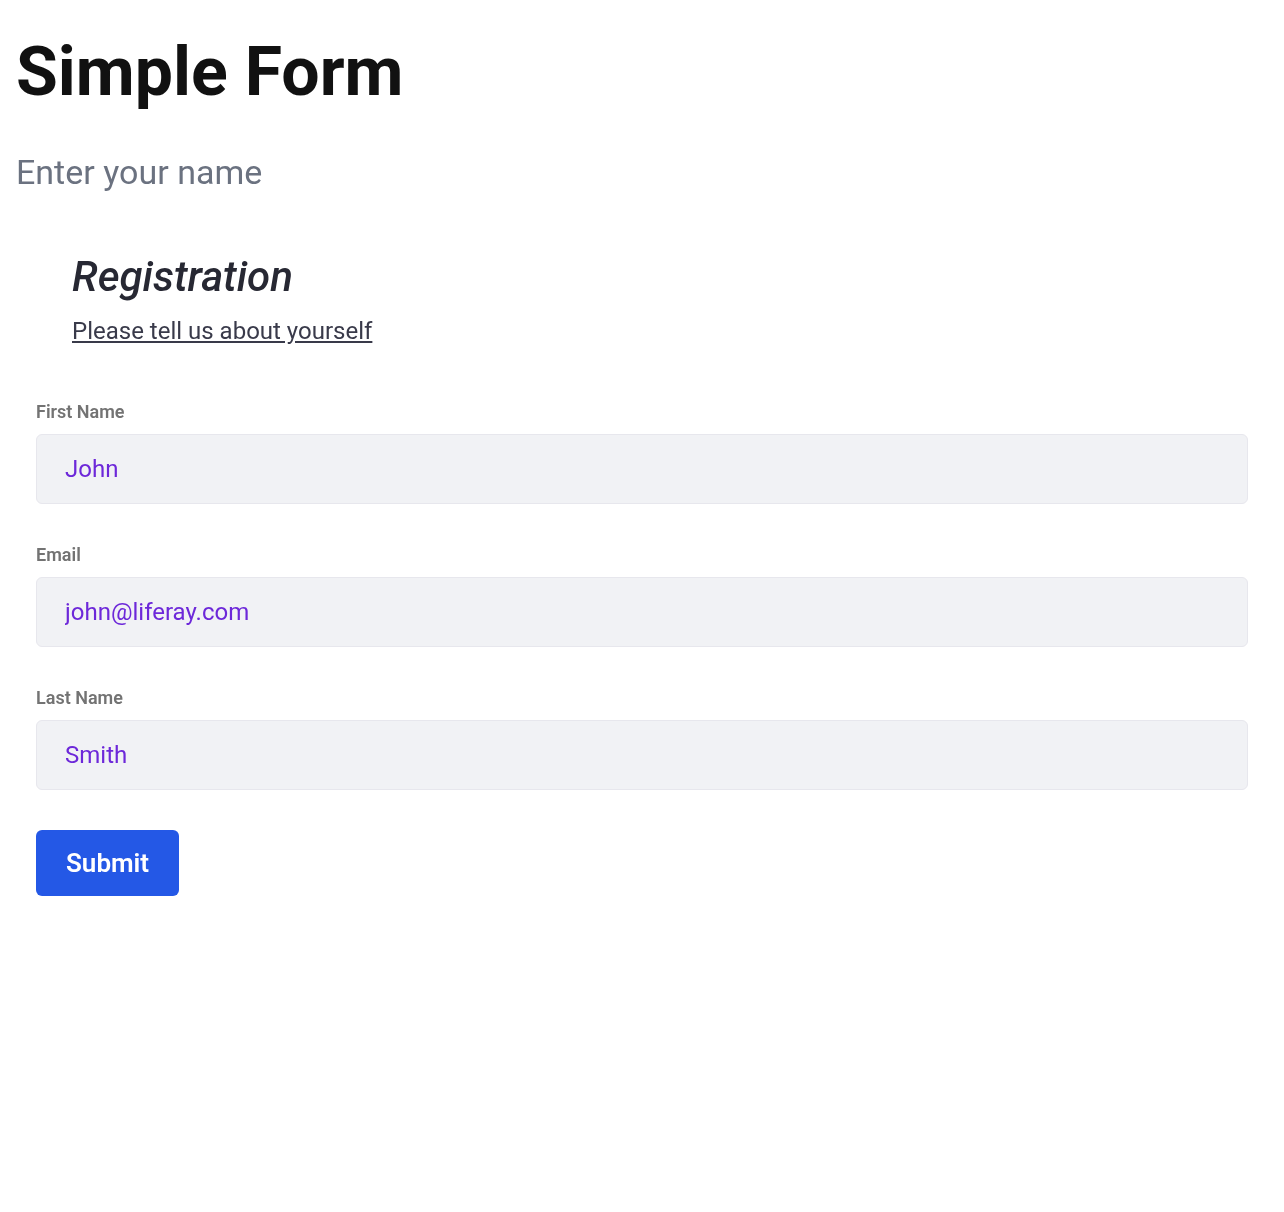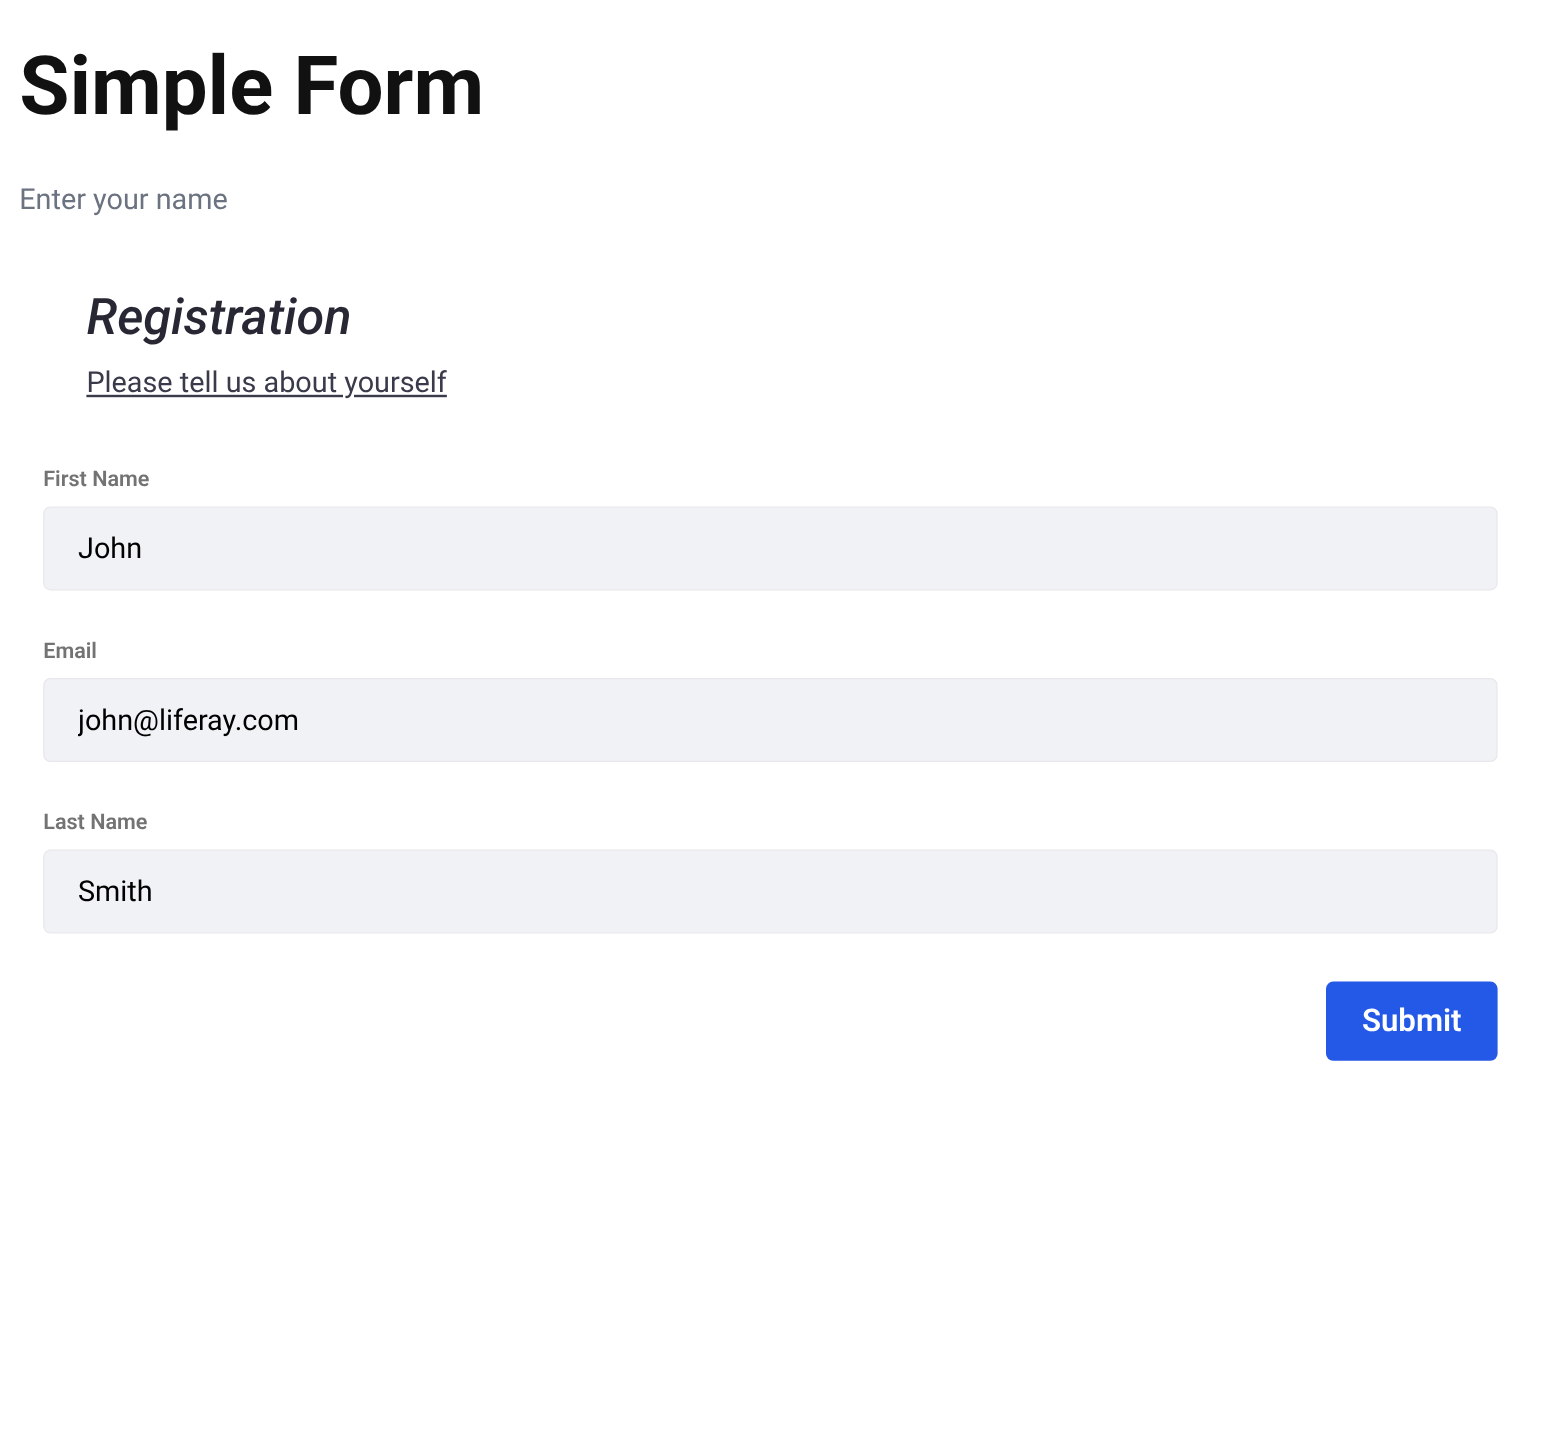--- a/index.html
+++ b/index.html
@@ -16,21 +16,21 @@
       padding: 16px;
     }
     .page-title {
       font-size: 68px;
       font-weight: 700;
       color: #111111;
       margin-top: 16px;
       margin-bottom: 40px;
     }
     .page-subtitle {
-      font-size: 24px;
+      font-size: 34px;
       color: #6b7280;
       font-weight: 400;
       margin-bottom: 60px;
     }
     .form-container {
       padding: 0 20px;
     }
     .form-heading {
       font-size: 42px;
       font-weight: 500;
@@ -58,27 +58,26 @@
       margin-bottom: 12px;
     }
     .form-input {
       width: 100%;
       height: 70px;
       background: #f1f2f5;
       border: 1px solid #e7e7ed;
       border-radius: 6px;
       padding: 0 28px;
       font-size: 24px;
-      color: #000000;
+      color: #6d28d9;
       font-family: inherit;
       outline: none;
     }
     .form-actions {
       display: flex;
-      justify-content: flex-end;
       margin-top: 32px;
       padding-right: 0;
     }
     .submit-button {
       background: #2458e6;
       color: #ffffff;
       border: none;
       border-radius: 6px;
       padding: 18px 30px;
       font-size: 26px;

